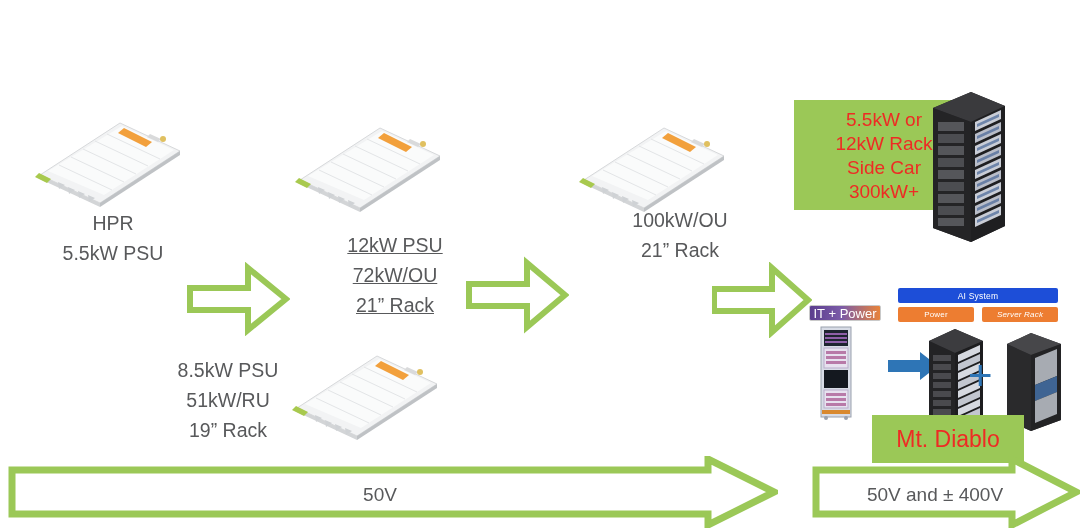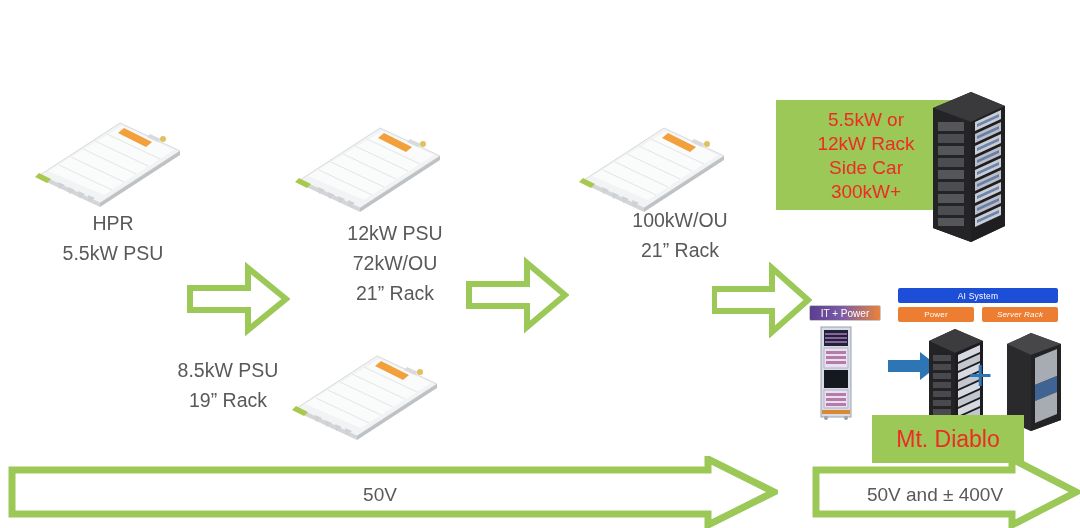--- a/index.html
+++ b/index.html
@@ -15,36 +15,36 @@
   .title {
     position: absolute; left: 0; top: 6px; width: 1080px;
     text-align: center;
     font-size: 44px; font-weight: 400; letter-spacing: .5px;
     color: #96C25B; white-space: pre;
   }
 
   
   .caption { position: absolute; color: #58595B; font-size: 19.5px; line-height: 30px; text-align: center; white-space: nowrap; }
   .cap-hpr   { left: 18px;  top: 208px; width: 190px; }
-  .cap-12kw  { left: 295px; top: 218px; width: 200px; }
+  .cap-12kw  { left: 295px; top: 230px; width: 200px; text-decoration: underline; }
   .cap-18kw  { left: 580px; top: 205px; width: 200px; }
   .cap-85kw  { left: 128px; top: 355px; width: 200px; }
 
   
   .chev { position: absolute; }
   .chev svg { display: block; }
 
   
   .greenbox {
     position: absolute; background: #9BC857;
     color: #EE2B24; text-align: center;
     font-size: 19px; line-height: 24px; font-weight: 400;
     display: flex; flex-direction: column; justify-content: center; align-items: center;
   }
-  #sidecar-box { left: 776px; top: 100px; width: 180px; height: 110px; padding-top: 2px; }
+  #sidecar-box { left: 794px; top: 100px; width: 180px; height: 110px; padding-top: 2px; }
   #sidecar-box span { display: block; white-space: nowrap; }
   #diablo-box { left: 872px; top: 415px; width: 152px; height: 48px; font-size: 23px; }
 
   
   .voltarrow { position: absolute; }
   .voltarrow svg { display: block; }
   .volt-label {
     position: absolute; color: #58595B; font-size: 19px;
     text-align: center; white-space: nowrap;
   }
@@ -70,21 +70,21 @@
   .bar-orange { background: #ED7D31; }
   #bar-ai     { left: 898px; top: 288px; width: 160px; height: 15px; font-size: 8.5px; }
   #bar-power  { left: 898px; top: 307px; width: 76px;  height: 15px; }
   #bar-srack  { left: 982px; top: 307px; width: 76px;  height: 15px; font-style: italic; }
 
   #itpower-bar {
     position: absolute; left: 809px; top: 305px; width: 72px; height: 16px;
     background: linear-gradient(90deg, #5B3E8E 0%, #7B5BA8 45%, #E8833A 100%);
     border: 1px solid #C9C9C9; border-radius: 2px;
     display: flex; align-items: center; justify-content: center;
-    color: #fff; font-size: 10px; white-space: nowrap; overflow: hidden;
+    color: #fff; font-size: 13px; white-space: nowrap; overflow: hidden;
   }
 
   
   #blue-arrow { position: absolute; left: 888px; top: 350px; }
   #blue-arrow svg { display: block; }
 
   
   #plus-sign {
     position: absolute; left: 968px; top: 355px;
     color: #2E75B6; font-size: 42px; line-height: 42px; font-weight: 400;
@@ -229,20 +229,21 @@
       </g>
       <polygon points="96,25 124,39 118,44 90,30" fill="#F2A03C"></polygon>
       <polygon points="122,31 133,36 130,39 119,34" fill="#D9DADB"></polygon>
       <circle cx="135" cy="36" r="3" fill="#E0C060"></circle>
       <polygon points="11,70 23,76 19,80 7,74" fill="#A8C94E"></polygon>
     </svg>
   </div>
 
   <div class="caption cap-85kw">
     <div>8.5kW PSU</div>
+    <div>51kW/RU</div>
     <div>19” Rack</div>
   </div>
 
   <div id="sidecar-box" class="greenbox">
     <span>5.5kW or</span>
     <span>12kW Rack</span>
     <span>Side Car</span>
     <span>300kW+</span>
   </div>
 

